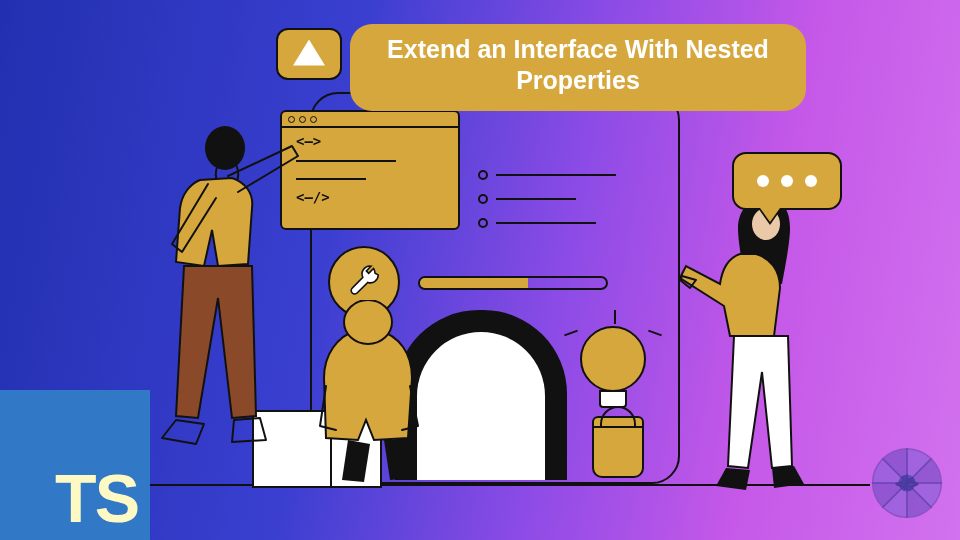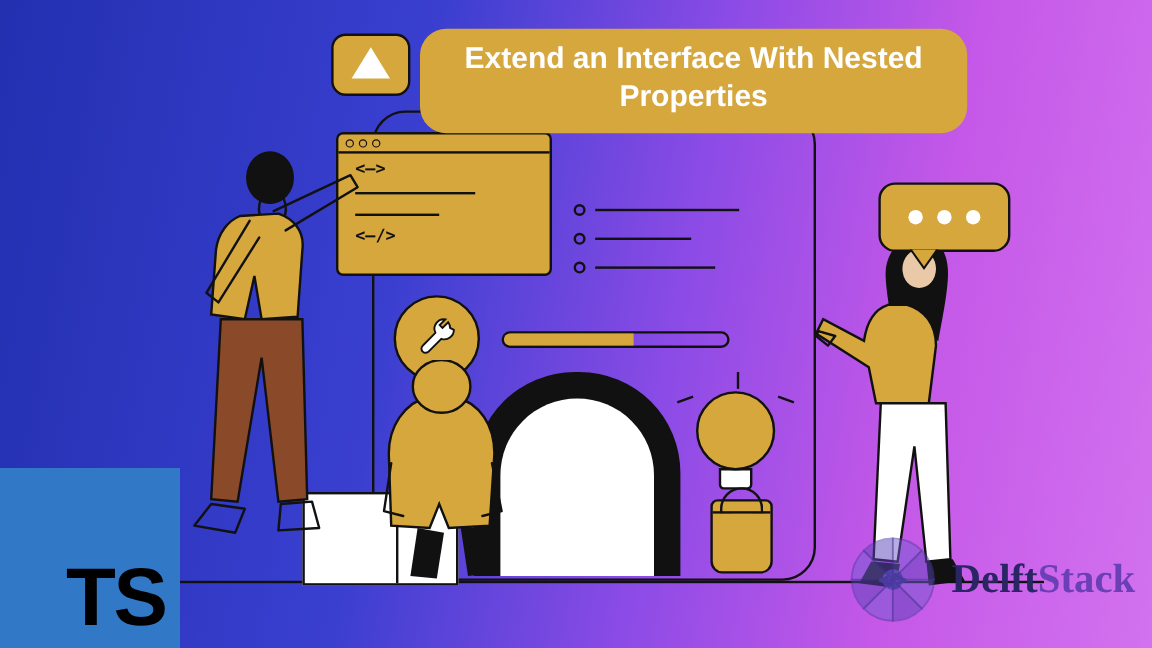--- a/index.html
+++ b/index.html
@@ -160,21 +160,21 @@
   .ground{
     position:absolute; top:484px; left:110px; width:760px; height:2px; background:#111; z-index:4;
   }
 
   
   .ts-logo{
     position:absolute; left:0; bottom:0; width:150px; height:150px; background:#3178c6;
     display:flex; align-items:flex-end; justify-content:flex-end; z-index:60;
   }
   .ts-logo span{
-    color:#000000; font:700 68px/1 "Segoe UI",Arial,sans-serif;
+    color:#fef9c3; font:700 68px/1 "Segoe UI",Arial,sans-serif;
     padding:0 12px 8px 0; letter-spacing:-2px;
   }
 
   
   .delft{
     position:absolute; right:14px; bottom:18px; display:flex; align-items:center; gap:10px; z-index:60;
   }
   .delft .mandala{ width:78px;height:78px; }
   .delft .text{ font:700 34px/1 "Segoe UI"; color:#2b2566;}
   .delft .text em{ font-style:normal; color:#6b3fb5;}
@@ -305,16 +305,13 @@
         <path d="M50 50 L94 50 A44 44 0 0 1 81 81z" fill="#745bd1" opacity="0.5"></path>
         <path d="M50 50 L81 81 A44 44 0 0 1 50 94z" fill="#5a44b8" opacity="0.5"></path>
         <path d="M50 50 L50 94 A44 44 0 0 1 19 81z" fill="#745bd1" opacity="0.5"></path>
         <path d="M50 50 L19 81 A44 44 0 0 1 6 50z" fill="#5a44b8" opacity="0.5"></path>
         <path d="M50 50 L6 50 A44 44 0 0 1 19 19z" fill="#745bd1" opacity="0.5"></path>
         <path d="M50 50 L19 19 A44 44 0 0 1 50 6z" fill="#5a44b8" opacity="0.5"></path>
       </g>
       <text x="50" y="56" text-anchor="middle" font-size="16" fill="#fff" font-family="monospace">&lt;/&gt;</text>
     </g>
   </svg>
-  <div class="text">
-    <span>Delft</span><em>Stack</em>
-  </div>
 </div>
 
 </body></html>

